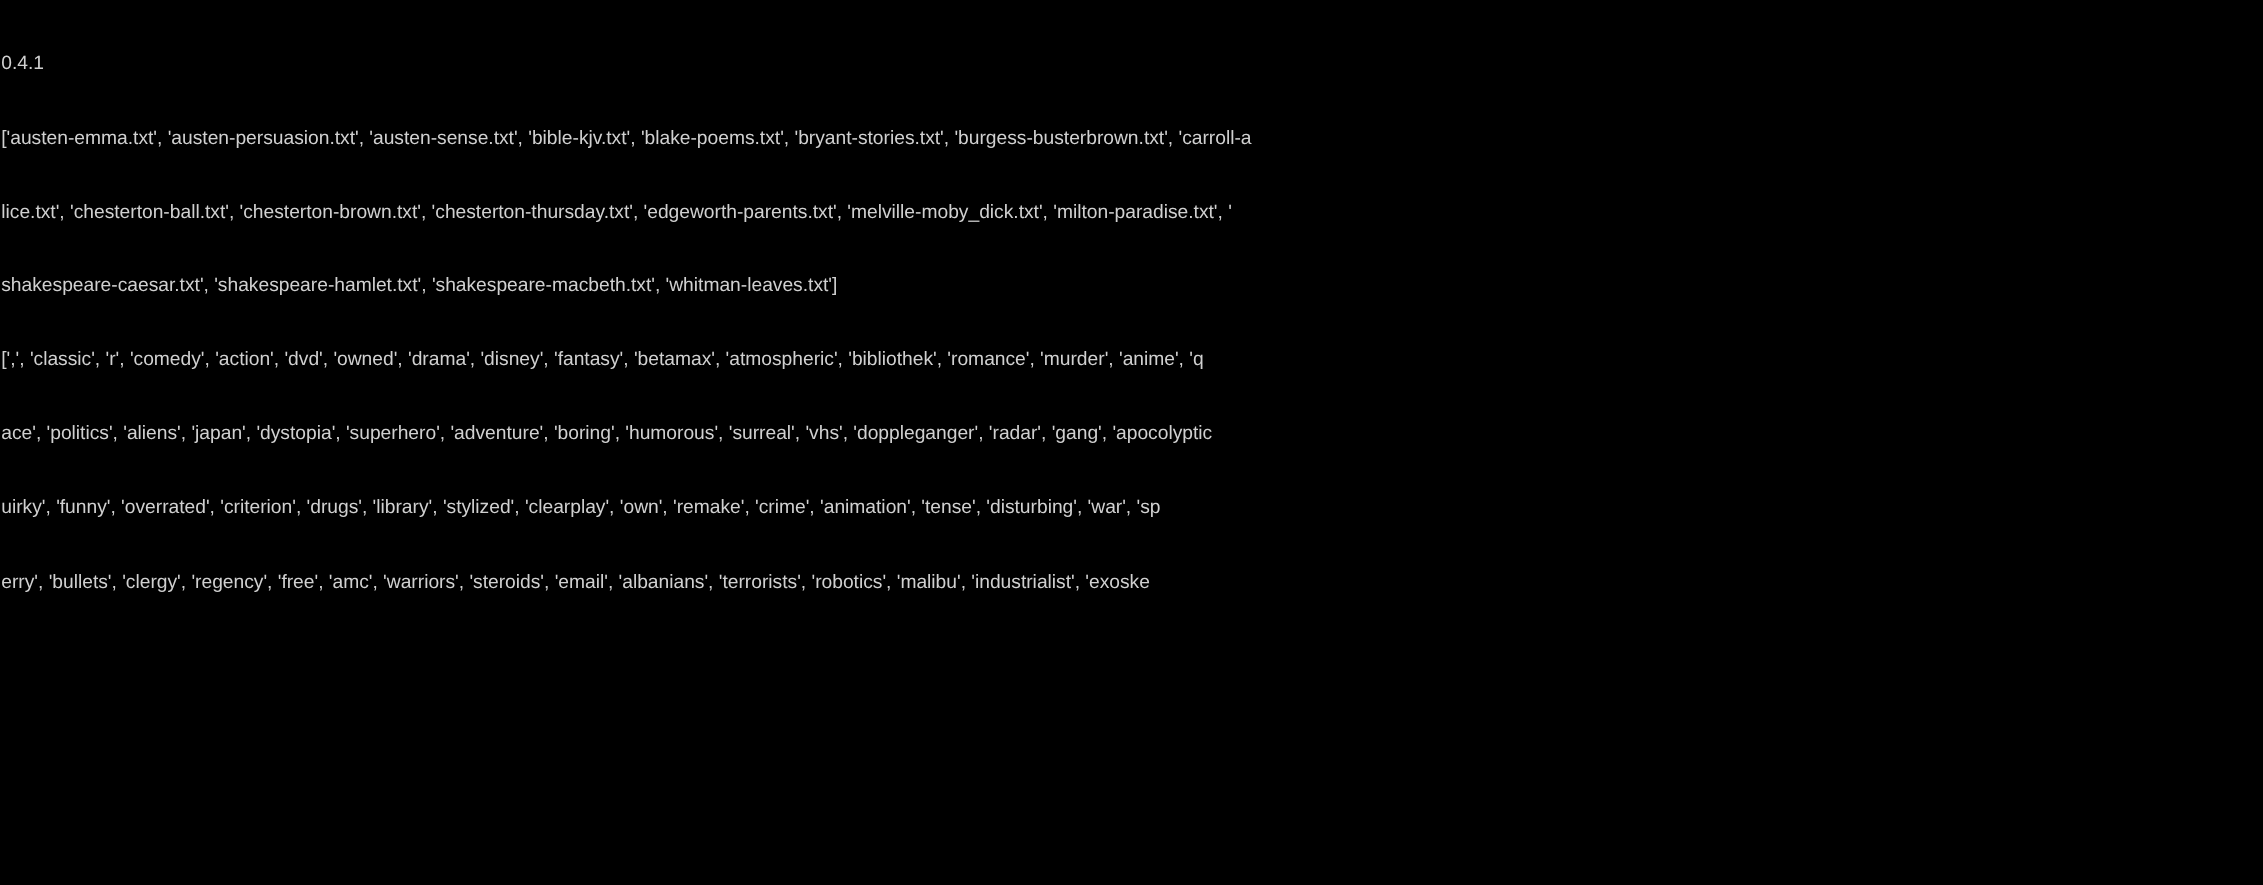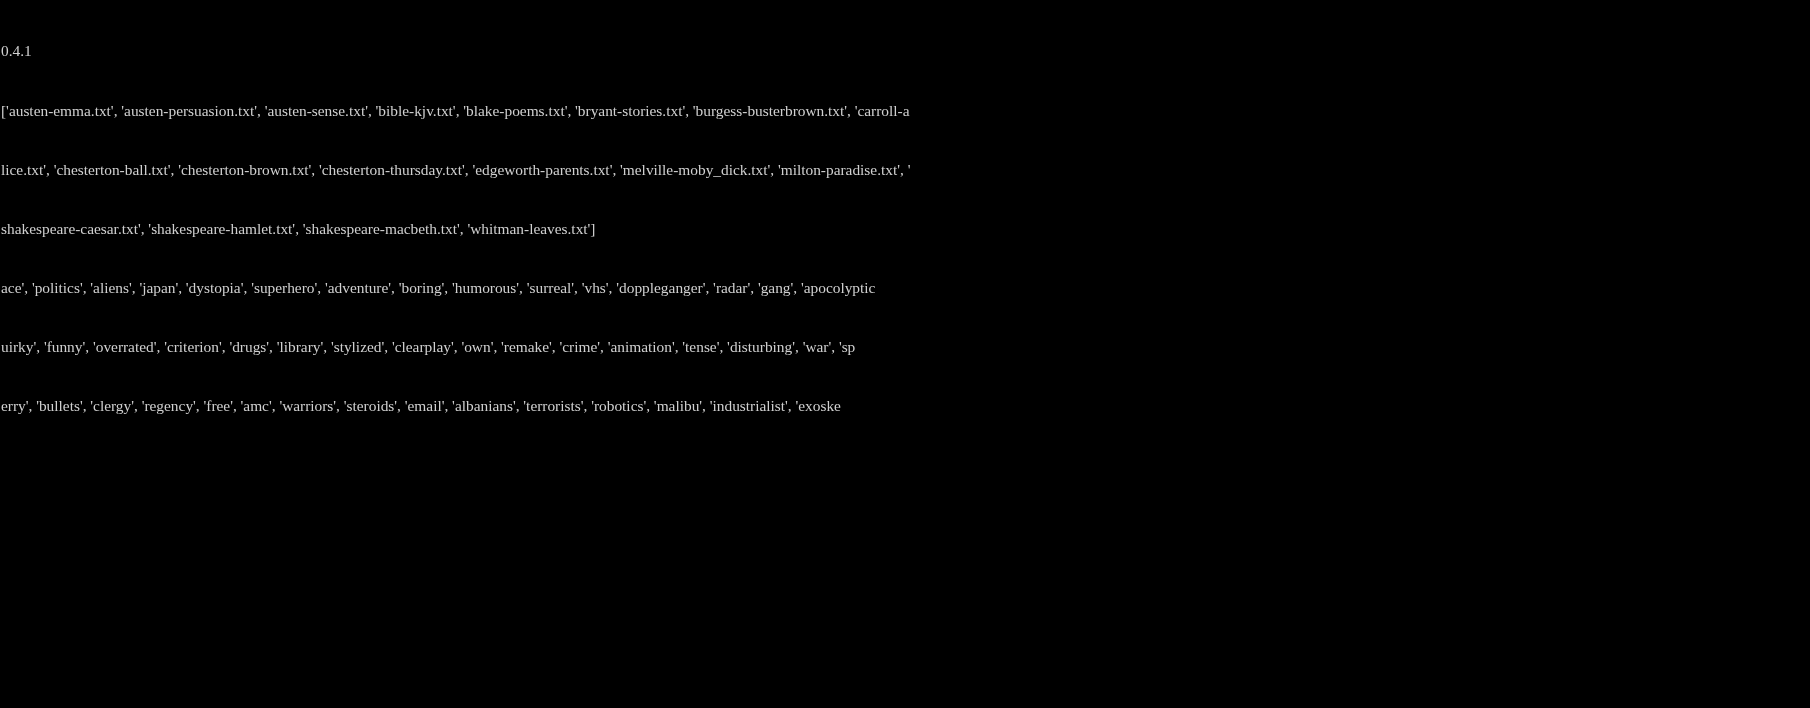--- a/index.html
+++ b/index.html
@@ -11,21 +11,21 @@
   body {
     width: 1810px;
     height: 708px;
     overflow: hidden;
   }
   #terminal {
     width: 1810px;
     height: 708px;
     background: #000000;
     color: #d0d0d0;
-    font-family: Liberation Serif, serif;
+    font-family: Liberation Sans, sans-serif;
     font-size: 15.4px;
     line-height: 19.72px;
     letter-spacing: -0.01px;
     padding: 2px 0 0 1px;
     box-sizing: border-box;
     white-space: pre;
     overflow: hidden;
     font-weight: 400;
     -webkit-font-smoothing: none;
   }
@@ -36,20 +36,21 @@
   }
 </style>
 </head>
 <body>
 
 <div id="terminal">
   <div class="line">0.4.1</div>
   <div class="line">['austen-emma.txt', 'austen-persuasion.txt', 'austen-sense.txt', 'bible-kjv.txt', 'blake-poems.txt', 'bryant-stories.txt', 'burgess-busterbrown.txt', 'carroll-a</div>
   <div class="line">lice.txt', 'chesterton-ball.txt', 'chesterton-brown.txt', 'chesterton-thursday.txt', 'edgeworth-parents.txt', 'melville-moby_dick.txt', 'milton-paradise.txt', '</div>
   <div class="line">shakespeare-caesar.txt', 'shakespeare-hamlet.txt', 'shakespeare-macbeth.txt', 'whitman-leaves.txt']</div>
+  <div class="line">[',', 'classic', 'r', 'comedy', 'action', 'dvd', 'owned', 'drama', 'disney', 'fantasy', 'betamax', 'atmospheric', 'bibliothek', 'romance', 'murder', 'anime', 'q</div>
   <div class="line">ace', 'politics', 'aliens', 'japan', 'dystopia', 'superhero', 'adventure', 'boring', 'humorous', 'surreal', 'vhs', 'doppleganger', 'radar', 'gang', 'apocolyptic</div>
   <div class="line">uirky', 'funny', 'overrated', 'criterion', 'drugs', 'library', 'stylized', 'clearplay', 'own', 'remake', 'crime', 'animation', 'tense', 'disturbing', 'war', 'sp</div>
   <div class="line">erry', 'bullets', 'clergy', 'regency', 'free', 'amc', 'warriors', 'steroids', 'email', 'albanians', 'terrorists', 'robotics', 'malibu', 'industrialist', 'exoske</div>
   
   
   
   
   
   
   

